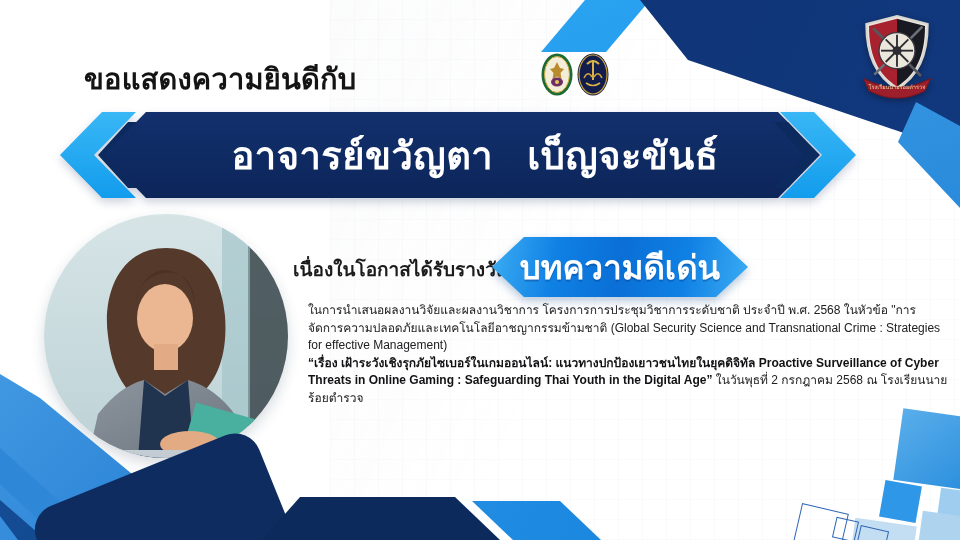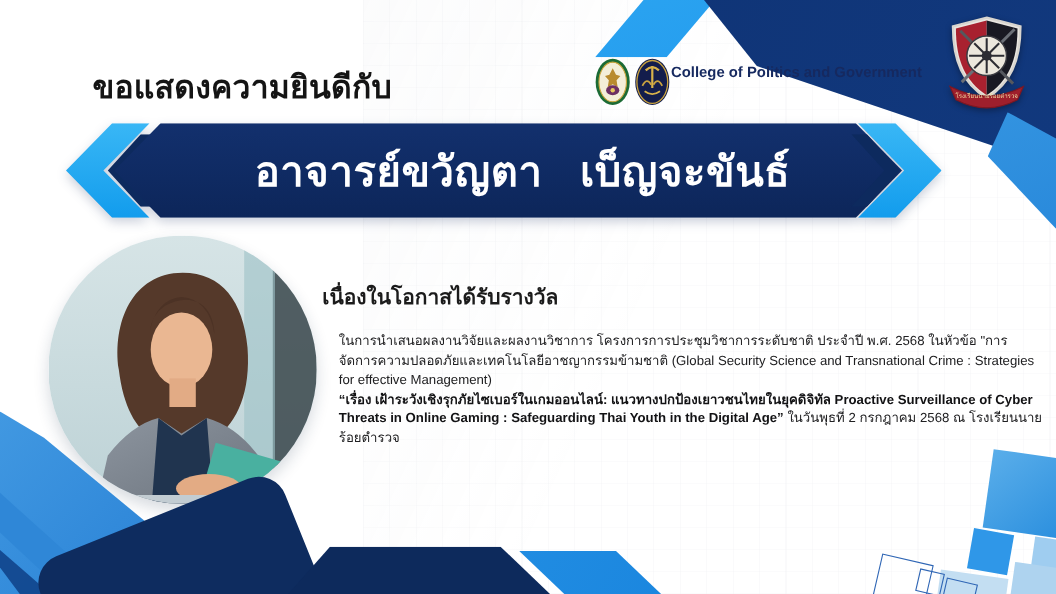--- a/index.html
+++ b/index.html
@@ -138,21 +138,20 @@
   <svg class="abs logo" style="left:576px;top:52px" viewBox="0 0 34 45">
     <ellipse cx="17" cy="22.5" rx="15.5" ry="21" fill="#131d4c"></ellipse>
     <ellipse cx="17" cy="22.5" rx="14" ry="19.5" fill="none" stroke="#c9a23f" stroke-width="1.2"></ellipse>
     <line x1="17" y1="8" x2="17" y2="28" stroke="#d8b24a" stroke-width="2"></line>
     <path d="M11,12 Q17,6 23,12" fill="none" stroke="#d8b24a" stroke-width="2"></path>
     <path d="M8,26 Q12,18 16,25 M26,26 Q22,18 18,25" fill="none" stroke="#c9a23f" stroke-width="1.6"></path>
     <path d="M10,31 Q17,36 24,31" fill="none" stroke="#d8b24a" stroke-width="1.6"></path>
   </svg>
 
   <div class="abs org-text">
-    <div>College of Politics and Government</div>
   </div>
 
   <div class="abs heading">ขอแสดงความยินดีกับ</div>
 
   <div class="abs banner">
     <div class="shape chev-cyan-l"></div>
     <div class="shape chev-navy-l"></div>
     <div class="shape banner-body"></div>
     <div class="shape chev-navy-r"></div>
     <div class="shape chev-cyan-r"></div>
@@ -186,20 +185,24 @@
       <path d="M100,166 L121,182 L144,166 L150,244 L94,244 Z" fill="#20344f"></path>
       <g transform="rotate(16 176 214)">
         <rect x="146" y="196" width="66" height="42" fill="#49b0a0"></rect>
       </g>
       <ellipse cx="146" cy="230" rx="30" ry="13" fill="#e3ab84"></ellipse>
       <rect x="60" y="236" width="184" height="8" fill="#c2ccd2"></rect>
     </svg>
   </div>
 
   <div class="abs occasion">เนื่องในโอกาสได้รับรางวัล</div>
+  <div class="abs badge">
+    <div class="shape"></div>
+    <div class="badge-text">บทความดีเด่น</div>
+  </div>
 
   <div class="abs details">
     <span>ในการนำเสนอผลงานวิจัยและผลงานวิชาการ โครงการการประชุมวิชาการระดับชาติ ประจำปี พ.ศ. 2568 ในหัวข้อ "การจัดการความปลอดภัยและเทคโนโลยีอาชญากรรมข้ามชาติ (Global Security Science and Transnational Crime : Strategies for effective Management)</span>
     <br>
     <span class="bold">“เรื่อง เฝ้าระวังเชิงรุกภัยไซเบอร์ในเกมออนไลน์: แนวทางปกป้องเยาวชนไทยในยุคดิจิทัล Proactive Surveillance of Cyber Threats in Online Gaming : Safeguarding Thai Youth in the Digital Age”</span><span> ในวันพุธที่ 2 กรกฎาคม 2568 ณ โรงเรียนนายร้อยตำรวจ</span>
   </div>
 
   <div class="layer bl-grad"></div>
   <div class="layer bl-stripe1"></div>
   <div class="layer bl-stripe2"></div>

